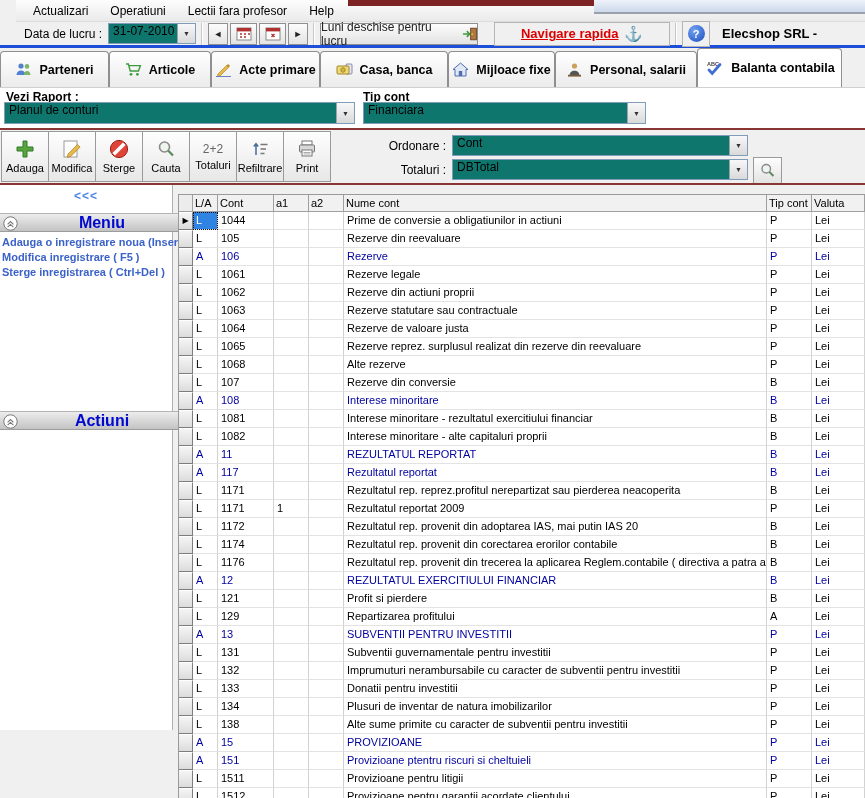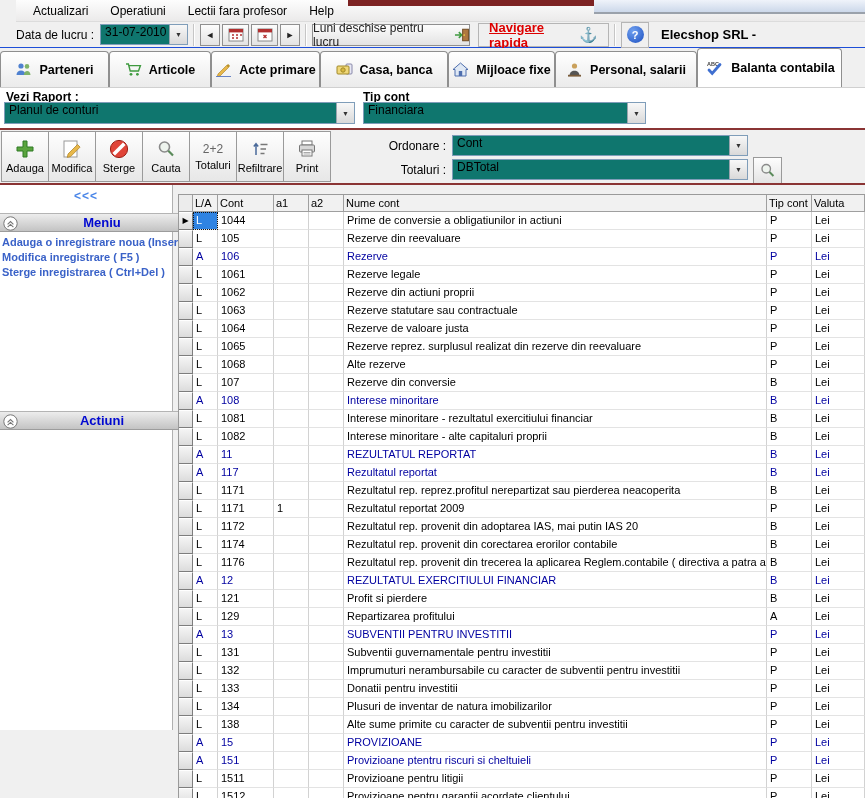--- a/index.html
+++ b/index.html
@@ -5,21 +5,21 @@
   html,body{margin:0;padding:0;background:#fff;font-family:"Liberation Sans",sans-serif;}
   #app{position:relative;width:865px;height:798px;background:#f0f0f0;overflow:hidden;font-size:12px;color:#000;}
 
   
   .menubar{position:absolute;left:16px;top:0;width:865px;height:22px;background:linear-gradient(#fdfdfd,#ebeaea);border-bottom:1px solid #dcdcdc;display:flex;align-items:center;padding-left:6px;box-sizing:border-box;}
   .menu-item{padding:3px 11px;font-size:12px;cursor:default;}
   .strip-maroon{position:absolute;left:332px;top:0;width:246px;height:6px;background:#7d2323;}
   .strip-blue{position:absolute;left:578px;top:0;width:287px;height:12px;background:linear-gradient(#eff3fa,#ccd8ea);border-bottom:2px solid #9aa1ab;}
 
   
-  .toolbar{position:absolute;left:0;top:22px;width:865px;height:26px;background:#f0f0f0;border-bottom:1px solid #1d4ed8;display:flex;align-items:center;padding:0 12px;box-sizing:border-box;}
+  .toolbar{position:absolute;left:0;top:22px;width:865px;height:26px;background:#f0f0f0;border-bottom:3px solid #1d4ed8;display:flex;align-items:center;padding:0 20px;box-sizing:border-box;}
   .tb-label{margin:0 6px 0 4px;font-size:12px;}
   .combo{background:#0f766e;border:1px solid #7f9db9;height:21px;display:flex;align-items:flex-start;box-sizing:border-box;font-size:12px;}
   .combo .combo-text{flex:1;padding:0 4px;white-space:nowrap;overflow:hidden;}
   .combo .combo-btn{width:17px;height:100%;background:linear-gradient(#f8f8f8,#d9d9d9);border-left:1px solid #9aa4ae;display:flex;align-items:center;justify-content:center;font-size:7px;color:#333;}
   .sq-btn{height:22px;background:linear-gradient(#fcfcfc,#e3e3e3);border:1px solid #8f8f8f;display:flex;align-items:center;justify-content:center;box-sizing:border-box;font-size:9px;color:#222;}
   .vsep{width:0;height:22px;border-left:1px solid #c6c6c6;border-right:1px solid #fff;margin:0 5px;}
   .quicknav{height:24px;border:1px solid #b5b5b5;background:#f0f0f0;display:flex;align-items:center;justify-content:center;gap:6px;padding:0 10px;box-sizing:border-box;}
   .quicknav-text{color:#dd0000;font-weight:bold;text-decoration:underline;font-size:13px;}
   .anchor{color:#8a9096;font-size:15px;line-height:15px;}
   .help-btn{width:26px;height:24px;border:1px solid #b5b5b5;background:#f0f0f0;display:flex;align-items:center;justify-content:center;}
@@ -41,21 +41,21 @@
   .tool-btns{position:absolute;left:1px;top:1px;display:flex;}
   .tool-btn{width:48px;height:51px;border:1px solid #9a9a9a;margin-right:-1px;background:linear-gradient(#fefefe,#e7e7e7);display:flex;flex-direction:column;align-items:center;justify-content:center;gap:3px;font-size:11px;box-sizing:border-box;}
   .ord-label{position:absolute;left:360px;top:9px;width:86px;text-align:right;font-size:12px;}
   .tot-label{position:absolute;left:360px;top:33px;width:86px;text-align:right;font-size:12px;}
   .ac-combo{position:absolute;width:296px;}
   .mag-btn{position:absolute;left:753px;top:27px;width:27px;height:25px;border:1px solid #9a9a9a;background:linear-gradient(#fdfdfd,#e3e3e3);display:flex;align-items:center;justify-content:center;}
 
   
   .sidebar{position:absolute;left:0;top:185px;width:173px;height:545px;background:#fff;border-right:1px solid #b0b0b0;box-sizing:border-box;}
   .collapse{text-align:center;color:#4a86e8;font-weight:bold;font-size:12px;letter-spacing:1px;padding-top:4px;cursor:default;}
-  .side-header{position:absolute;left:0;width:204px;height:19px;background:linear-gradient(#ededed,#c3c3c3);border-top:1px solid #b4b4b4;border-bottom:1px solid #9c9c9c;display:flex;align-items:center;justify-content:center;color:#0008d0;font-weight:bold;font-size:13px;box-sizing:border-box;}
+  .side-header{position:absolute;left:0;width:204px;height:19px;background:linear-gradient(#ededed,#c3c3c3);border-top:1px solid #b4b4b4;border-bottom:1px solid #9c9c9c;display:flex;align-items:center;justify-content:center;color:#0008d0;font-weight:bold;font-size:16px;box-sizing:border-box;}
   .side-header .chev{position:absolute;left:3px;top:2px;}
   .side-links{position:absolute;left:2px;top:51px;display:flex;flex-direction:column;gap:3px;}
   .side-link{color:#3a62c8;font-size:11px;white-space:nowrap;cursor:default;font-weight:bold;}
 
   
   .table{position:absolute;left:178px;top:194px;width:687px;height:604px;background:#fff;border-left:1px solid #9a9a9a;border-top:1px solid #9a9a9a;box-sizing:border-box;overflow:hidden;}
   .thead,.trow{display:grid;grid-template-columns:14px 25px 56px 35px 35px 1fr 45px 53px;}
   .thead{height:17px;background:#f1f1f1;}
   .th{border-right:1px solid #9f9f9f;border-bottom:1px solid #9f9f9f;font-size:11px;line-height:16px;padding:0 2px;white-space:nowrap;overflow:hidden;box-sizing:border-box;}
   .th.selhead{background:#ececec;}
@@ -108,21 +108,21 @@
       </div>
     <div class="vsep"></div>
     <div class="sq-btn" style="width:158px;font-size:12px;gap:6px">
       <span>Luni deschise pentru lucru</span>
       <svg width="16" height="14" viewBox="0 0 16 14">
           <path d="M1 7h6M5 4l3 3-3 3" stroke="#3f9a3f" stroke-width="1.6" fill="none"></path>
           <rect x="9" y="1" width="6" height="12" fill="#b07840" stroke="#6e4a20"></rect>
           <circle cx="10.6" cy="7" r=".9" fill="#f2d24a"></circle>
         </svg>
     </div>
-    <div class="quicknav" style="margin-left:8px;width:131px">
+    <div class="quicknav" style="margin-left:16px;width:176px">
       <span class="quicknav-text">Navigare rapida</span>
       <span class="anchor">⚓</span>
     </div>
     <div class="vsep"></div>
     <div class="help-btn">
       <span class="help-circle">?</span>
     </div>
     <span class="company">Elecshop SRL -</span>
   </div>
 

